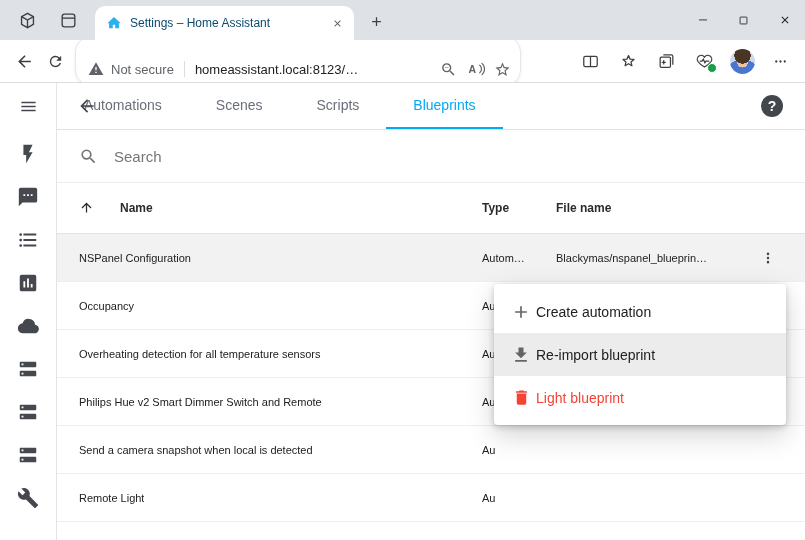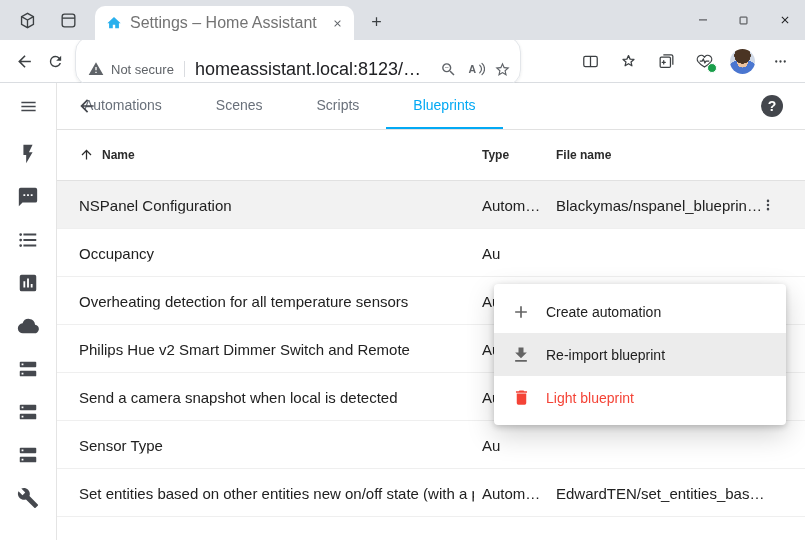--- a/index.html
+++ b/index.html
@@ -5,33 +5,33 @@
   html,body{margin:0;padding:0}
   body{background:#e8e8e8;font-family:"Liberation Sans",sans-serif}
   .screen{position:relative;width:805px;height:540px;background:#fff;overflow:hidden;box-shadow:0 0 0 1px #b7babf}
   svg{display:block}
 
   
   .titlebar{height:40px;background:#dee1e6;position:relative;display:flex;align-items:flex-end}
   .tb-left{position:absolute;left:15px;top:8px;display:flex;gap:17px;color:#3c4043}
   .icon-btn{display:grid;place-items:center;width:24px;height:24px;cursor:pointer}
   .tab{margin-left:95px;width:240px;height:34px;background:#fff;border-radius:10px 10px 0 0;display:flex;align-items:center;gap:8px;padding:0 8px 0 11px}
-  .tab-title{flex:1;font-size:16px;color:#737373;white-space:nowrap;overflow:hidden}
+  .tab-title{flex:1;font-size:12px;color:#0c4a6e;white-space:nowrap;overflow:hidden}
   .tab-close{width:17px;height:17px;display:grid;place-items:center;color:#5f6368;border-radius:4px}
   .newtab{margin:0 0 6px 10px;width:25px;height:25px;display:grid;place-items:center;color:#3c4043}
   .win-controls{position:absolute;top:0;right:0;display:flex;height:40px}
   .win-btn{width:41px;display:grid;place-items:center;color:#202124}
 
   
   .navbar{height:42px;background:#fff;display:flex;align-items:center;padding:0 9px;border-bottom:1px solid #dadde1}
   .nav-ic{width:31px;height:31px;display:grid;place-items:center;color:#3c4043;border-radius:6px}
   .omnibox{margin-left:4px;width:428px;height:32px;border:1px solid #e3e6ea;box-shadow:0 1px 3px rgba(60,64,67,.1);border-radius:16px;display:flex;align-items:center;padding:16px 4px 0 12px;color:#5f6368}
   .not-secure{font-size:13px;color:#5f6368;margin-left:7px;white-space:nowrap}
   .om-sep{width:1px;height:16px;background:#dadce0;margin:0 10px}
-  .om-url{font-size:18px;color:#202124;white-space:nowrap}
+  .om-url{font-size:13px;color:#202124;white-space:nowrap}
   .om-actions{margin-left:auto;display:flex;align-items:center}
   .om-ic{width:27px;height:27px;display:grid;place-items:center;color:#5f6368}
   .nav-right{margin-left:auto;display:flex;align-items:center;gap:7px}
   .essentials{position:relative}
   .green-dot{position:absolute;right:3px;bottom:4px;width:8px;height:8px;border-radius:50%;background:#1a9e4b;border:1.5px solid #fff}
   .avatar{width:25px;height:25px;border-radius:50%;background:
     radial-gradient(circle at 50% 26%, #4a3423 0 36%, transparent 37%),
     radial-gradient(circle at 50% 52%, #ecc3a0 0 30%, transparent 31%),
     radial-gradient(circle at 50% 115%, #4a76d0 0 58%, transparent 59%),
     #cfd8e6}
@@ -49,36 +49,36 @@
   .ha-tab{display:flex;align-items:center;padding:0 27px;font-size:14px;color:#69707a;border-bottom:2px solid transparent;cursor:pointer}
   .ha-tab.active{color:#03a9f4;border-bottom-color:#03a9f4;font-weight:400}
   .ha-help{position:absolute;right:22px;top:12px;width:22px;height:22px;border-radius:50%;background:#43464c;color:#fff;display:grid;place-items:center;font-size:14px;font-weight:700;cursor:pointer}
 
   .search-row{height:52px;display:flex;align-items:center;padding:0 22px;border-bottom:1px solid #ededed;color:#757575}
   .search-input{border:0;outline:0;margin-left:14px;font-size:15px;color:#212121;width:420px;font-family:inherit;background:transparent}
   .search-input::placeholder{color:#767676;opacity:1}
 
   .thead{height:50px;position:relative;border-bottom:1px solid #e1e1e1}
   .th{position:absolute;top:50%;transform:translateY(-50%);font-size:12px;font-weight:700;color:#2b2b2b;white-space:nowrap}
-  .th-name{left:22px;display:flex;align-items:center;gap:7px}
+  .th-name{left:22px;display:flex;align-items:center;gap:25px}
   .th-type{left:425px}
   .th-file{left:499px}
   .sort-ic{width:16px;height:16px;color:#2b2b2b}
 
-  .trow{height:47px;position:relative;border-bottom:1px solid #efefef;font-size:15px;color:#212121;cursor:pointer}
+  .trow{height:47px;position:relative;border-bottom:1px solid #efefef;font-size:11px;color:#212121;cursor:pointer}
   .trow.selected{background:#f2f2f2}
   .cell{position:absolute;top:50%;transform:translateY(-50%);white-space:nowrap}
   .cell-name{left:22px;max-width:395px;overflow:hidden}
   .cell-type{left:425px}
   .cell-file{left:499px}
   .kebab{position:absolute;right:27px;top:50%;transform:translateY(-50%);color:#44474d;width:20px;height:20px;display:grid;place-items:center;cursor:pointer}
 
   .menu{position:absolute;left:437px;top:201px;width:292px;background:#fff;border-radius:4px;
         box-shadow:0 2px 6px rgba(0,0,0,.2),0 10px 28px rgba(0,0,0,.18);padding:6px 0;z-index:10}
-  .menu-item{height:43px;display:flex;align-items:center;padding:0 16px;gap:14px;font-size:14px;color:#212121;cursor:pointer}
+  .menu-item{height:43px;display:flex;align-items:center;padding:0 16px;gap:4px;font-size:14px;color:#212121;cursor:pointer}
   .menu-item.hovered{background:#ececec}
   .menu-item.danger{color:#f44336}
   .mi-ic{width:22px;height:22px;display:grid;place-items:center;color:#646464;flex:0 0 22px}
   .menu-item.danger .mi-ic{color:#f44336}
 </style>
 </head>
 <body>
 
 <div class="screen">
 
@@ -280,20 +280,28 @@
               <path d="M20 11H7.83l5.59-5.59L12 4l-8 8 8 8 1.41-1.41L7.83 13H20v-2Z"></path>
             </svg>
         </span>
         <span class="ha-tab">Automations</span>
         <span class="ha-tab">Scenes</span>
         <span class="ha-tab">Scripts</span>
         <span class="ha-tab active">Blueprints</span>
         <span class="ha-help">?</span>
       </div>
 
+      <div class="search-row">
+        <span>
+          <svg width="19" height="19" viewBox="0 0 24 24" fill="currentColor">
+              <path d="M9.5 3A6.5 6.5 0 0 1 16 9.5c0 1.61-.59 3.09-1.56 4.23l.27.27h.79l5 5L19 20.5l-5-5v-.79l-.27-.27A6.52 6.52 0 0 1 9.5 16 6.5 6.5 0 0 1 9.5 3Zm0 2C7 5 5 7 5 9.5S7 14 9.5 14 14 12 14 9.5 12 5 9.5 5Z"></path>
+            </svg>
+        </span>
+        <input class="search-input" placeholder="Search" style="">
+      </div>
 
       <div class="thead">
         <span class="th th-name">
           <span class="sort-ic">
             <svg width="15" height="15" viewBox="0 0 24 24" fill="currentColor">
                 <path d="M13 20h-2V8l-5.5 5.5-1.42-1.42L12 4.16l7.92 7.92-1.42 1.42L13 8v12Z"></path>
               </svg>
           </span>
           <span>Name</span>
         </span>
@@ -325,21 +333,21 @@
         <span class="cell cell-name">Philips Hue v2 Smart Dimmer Switch and Remote</span>
         <span class="cell cell-type">Au</span>
         <span class="cell cell-file"></span>
       </div>
       <div class="trow">
         <span class="cell cell-name">Send a camera snapshot when local is detected</span>
         <span class="cell cell-type">Au</span>
         <span class="cell cell-file"></span>
       </div>
       <div class="trow">
-        <span class="cell cell-name">Sensor Type</span>
+        <span class="cell cell-name">Remote Light</span>
         <span class="cell cell-type">Au</span>
         <span class="cell cell-file"></span>
       </div>
       <div class="trow">
         <span class="cell cell-name">Set entities based on other entities new on/off state (with a pause entity)</span>
         <span class="cell cell-type">Autom…</span>
         <span class="cell cell-file">EdwardTEN/set_entities_bas…</span>
       </div>
 
       <div class="menu">

